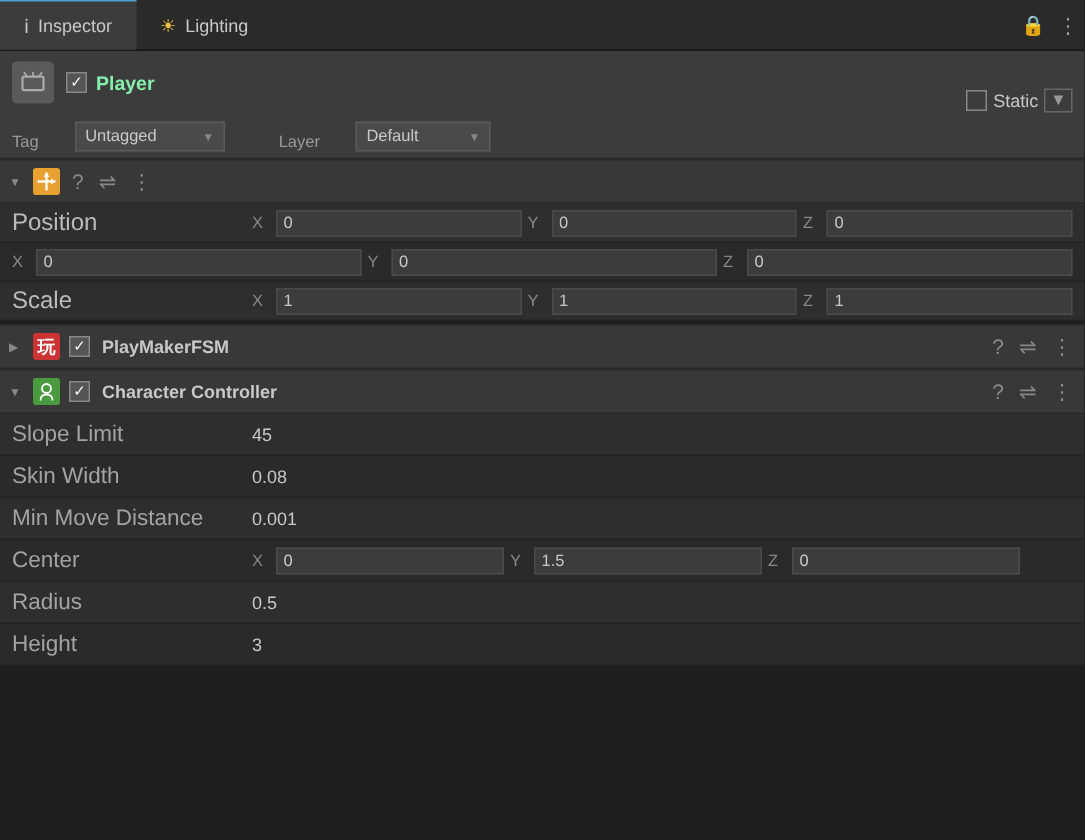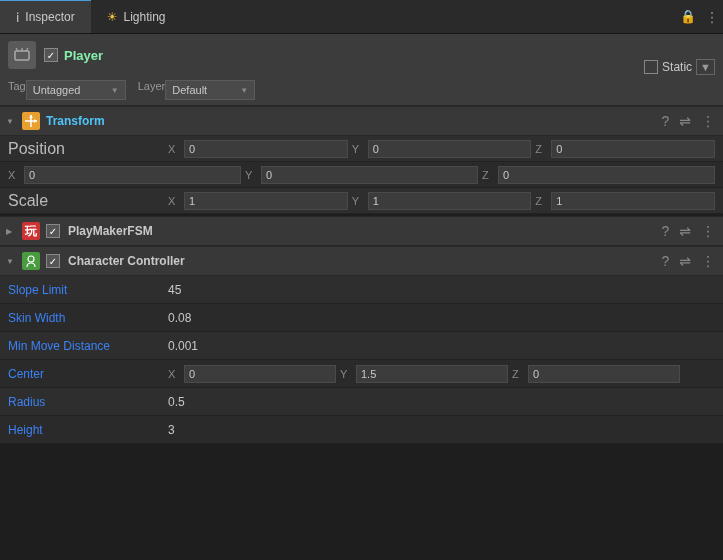--- a/index.html
+++ b/index.html
@@ -93,25 +93,25 @@
       background: #3c3c3c;
     }
     .static-label {
       font-size: 12px;
       color: #c8c8c8;
     }
 
     
     .tag-layer-row {
       display: flex;
-      align-items: flex-start;
+      align-items: flex-end;
       padding: 4px 8px;
       background: #3c3c3c;
       height: 30px;
-      gap: 0;
+      gap: 24px;
       border-bottom: 1px solid #282828;
     }
     .tag-label, .layer-label {
       font-size: 11px;
       color: #999;
     }
     .dropdown {
       background: #4a4a4a;
       border: 1px solid #5a5a5a;
       color: #c8c8c8;
@@ -238,22 +238,22 @@
       display: flex;
       align-items: center;
       padding: 4px 8px;
       border-bottom: 1px solid #222;
       min-height: 28px;
     }
     .char-prop-row:nth-child(even) { background: #2a2a2a; }
     .char-prop-row:nth-child(odd) { background: #2e2e2e; }
     .char-label {
       width: 160px;
-      color: #3b82f6;
-      font-size: 12px;
+      color: #a3a3a3;
+      font-size: 15px;
       flex-shrink: 0;
     }
     .char-val {
       color: #c8c8c8;
       font-size: 12px;
     }
     .char-vec3 {
       display: flex;
       align-items: center;
       gap: 4px;
@@ -322,21 +322,20 @@
 <div class="section-header">
   <span class="section-arrow">▼</span>
   <div class="section-icon transform">
     <svg width="14" height="14" viewBox="0 0 14 14">
       <line x1="7" y1="1" x2="7" y2="13" stroke="#fff" stroke-width="1.5"></line>
       <line x1="1" y1="7" x2="13" y2="7" stroke="#fff" stroke-width="1.5"></line>
       <polygon points="7,1 5,4 9,4" fill="#fff"></polygon>
       <polygon points="13,7 10,5 10,9" fill="#fff"></polygon>
     </svg>
   </div>
-  <span class="section-title transform-title">Transform</span>
   <div class="section-actions">
     <span class="icon-btn">?</span>
     <span class="icon-btn">⇌</span>
     <span class="icon-btn">⋮</span>
   </div>
 </div>
 
 <div class="properties">
 
   <div class="prop-row">

